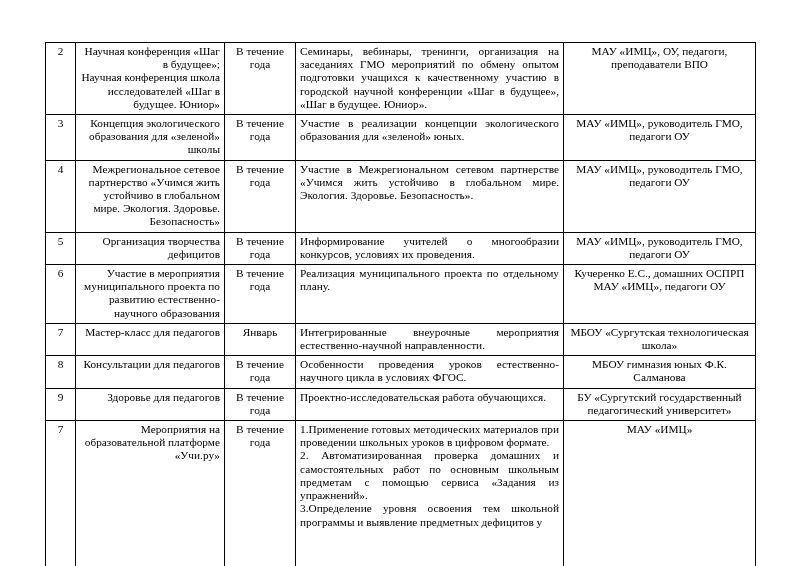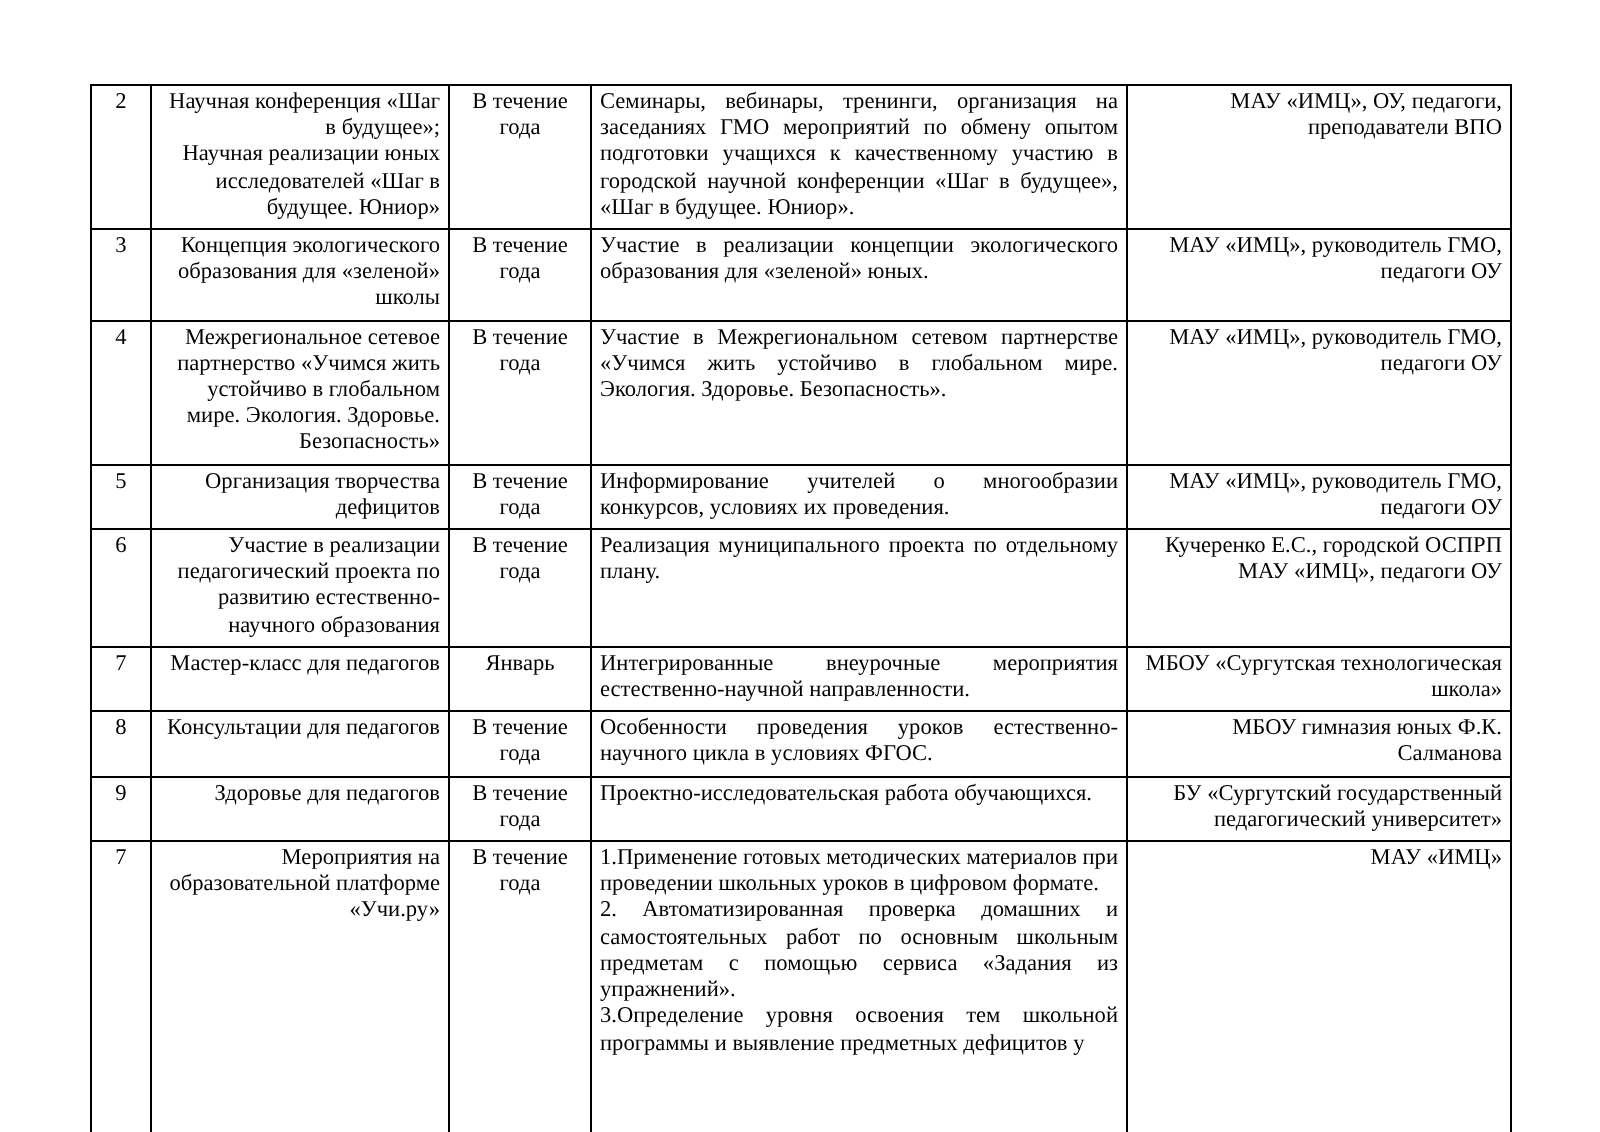--- a/index.html
+++ b/index.html
@@ -38,21 +38,21 @@
   }
   td div { margin: 0; }
   td.num {
     text-align: center;
     padding-left: 1px;
     padding-right: 1px;
   }
   td.timing { text-align: center; }
   td.name   { text-align: right; }
   td.desc   { text-align: justify; }
-  td.resp   { text-align: right; }
+  td.resp   { text-align: center; }
   tr.last-row td { height: 200px; }
 </style>
 </head>
 <body>
 
 <div class="page">
   <table class="activity-table">
     <colgroup>
       <col style="width:30px">
       <col style="width:149px">
@@ -60,21 +60,21 @@
       <col style="width:268px">
       <col style="width:192px">
     </colgroup>
     <tbody>
         <tr>
           <td class="num">
             <div>2</div>
           </td>
           <td class="name">
             <div>Научная конференция «Шаг в будущее»;</div>
-            <div>Научная реализации юных исследователей «Шаг в будущее. Юниор»</div>
+            <div>Научная конференция школа исследователей «Шаг в будущее. Юниор»</div>
           </td>
           <td class="timing">
             <div>В течение года</div>
           </td>
           <td class="desc">
             <div>Семинары, вебинары, тренинги, организация на заседаниях ГМО мероприятий по обмену опытом подготовки учащихся к качественному участию в городской научной конференции «Шаг в будущее», «Шаг в будущее. Юниор».</div>
           </td>
           <td class="resp">
             <div>МАУ «ИМЦ», ОУ, педагоги, преподаватели ВПО</div>
           </td>
@@ -128,30 +128,30 @@
           </td>
           <td class="resp">
             <div>МАУ «ИМЦ», руководитель ГМО, педагоги ОУ</div>
           </td>
         </tr>
         <tr>
           <td class="num">
             <div>6</div>
           </td>
           <td class="name">
-            <div>Участие в реализации педагогический проекта по развитию естественно-научного образования</div>
+            <div>Участие в мероприятия муниципального проекта по развитию естественно-научного образования</div>
           </td>
           <td class="timing">
             <div>В течение года</div>
           </td>
           <td class="desc">
             <div>Реализация муниципального проекта по отдельному плану.</div>
           </td>
           <td class="resp">
-            <div>Кучеренко Е.С., городской ОСПРП МАУ «ИМЦ», педагоги ОУ</div>
+            <div>Кучеренко Е.С., домашних ОСПРП МАУ «ИМЦ», педагоги ОУ</div>
           </td>
         </tr>
         <tr>
           <td class="num">
             <div>7</div>
           </td>
           <td class="name">
             <div>Мастер-класс для педагогов</div>
           </td>
           <td class="timing">

